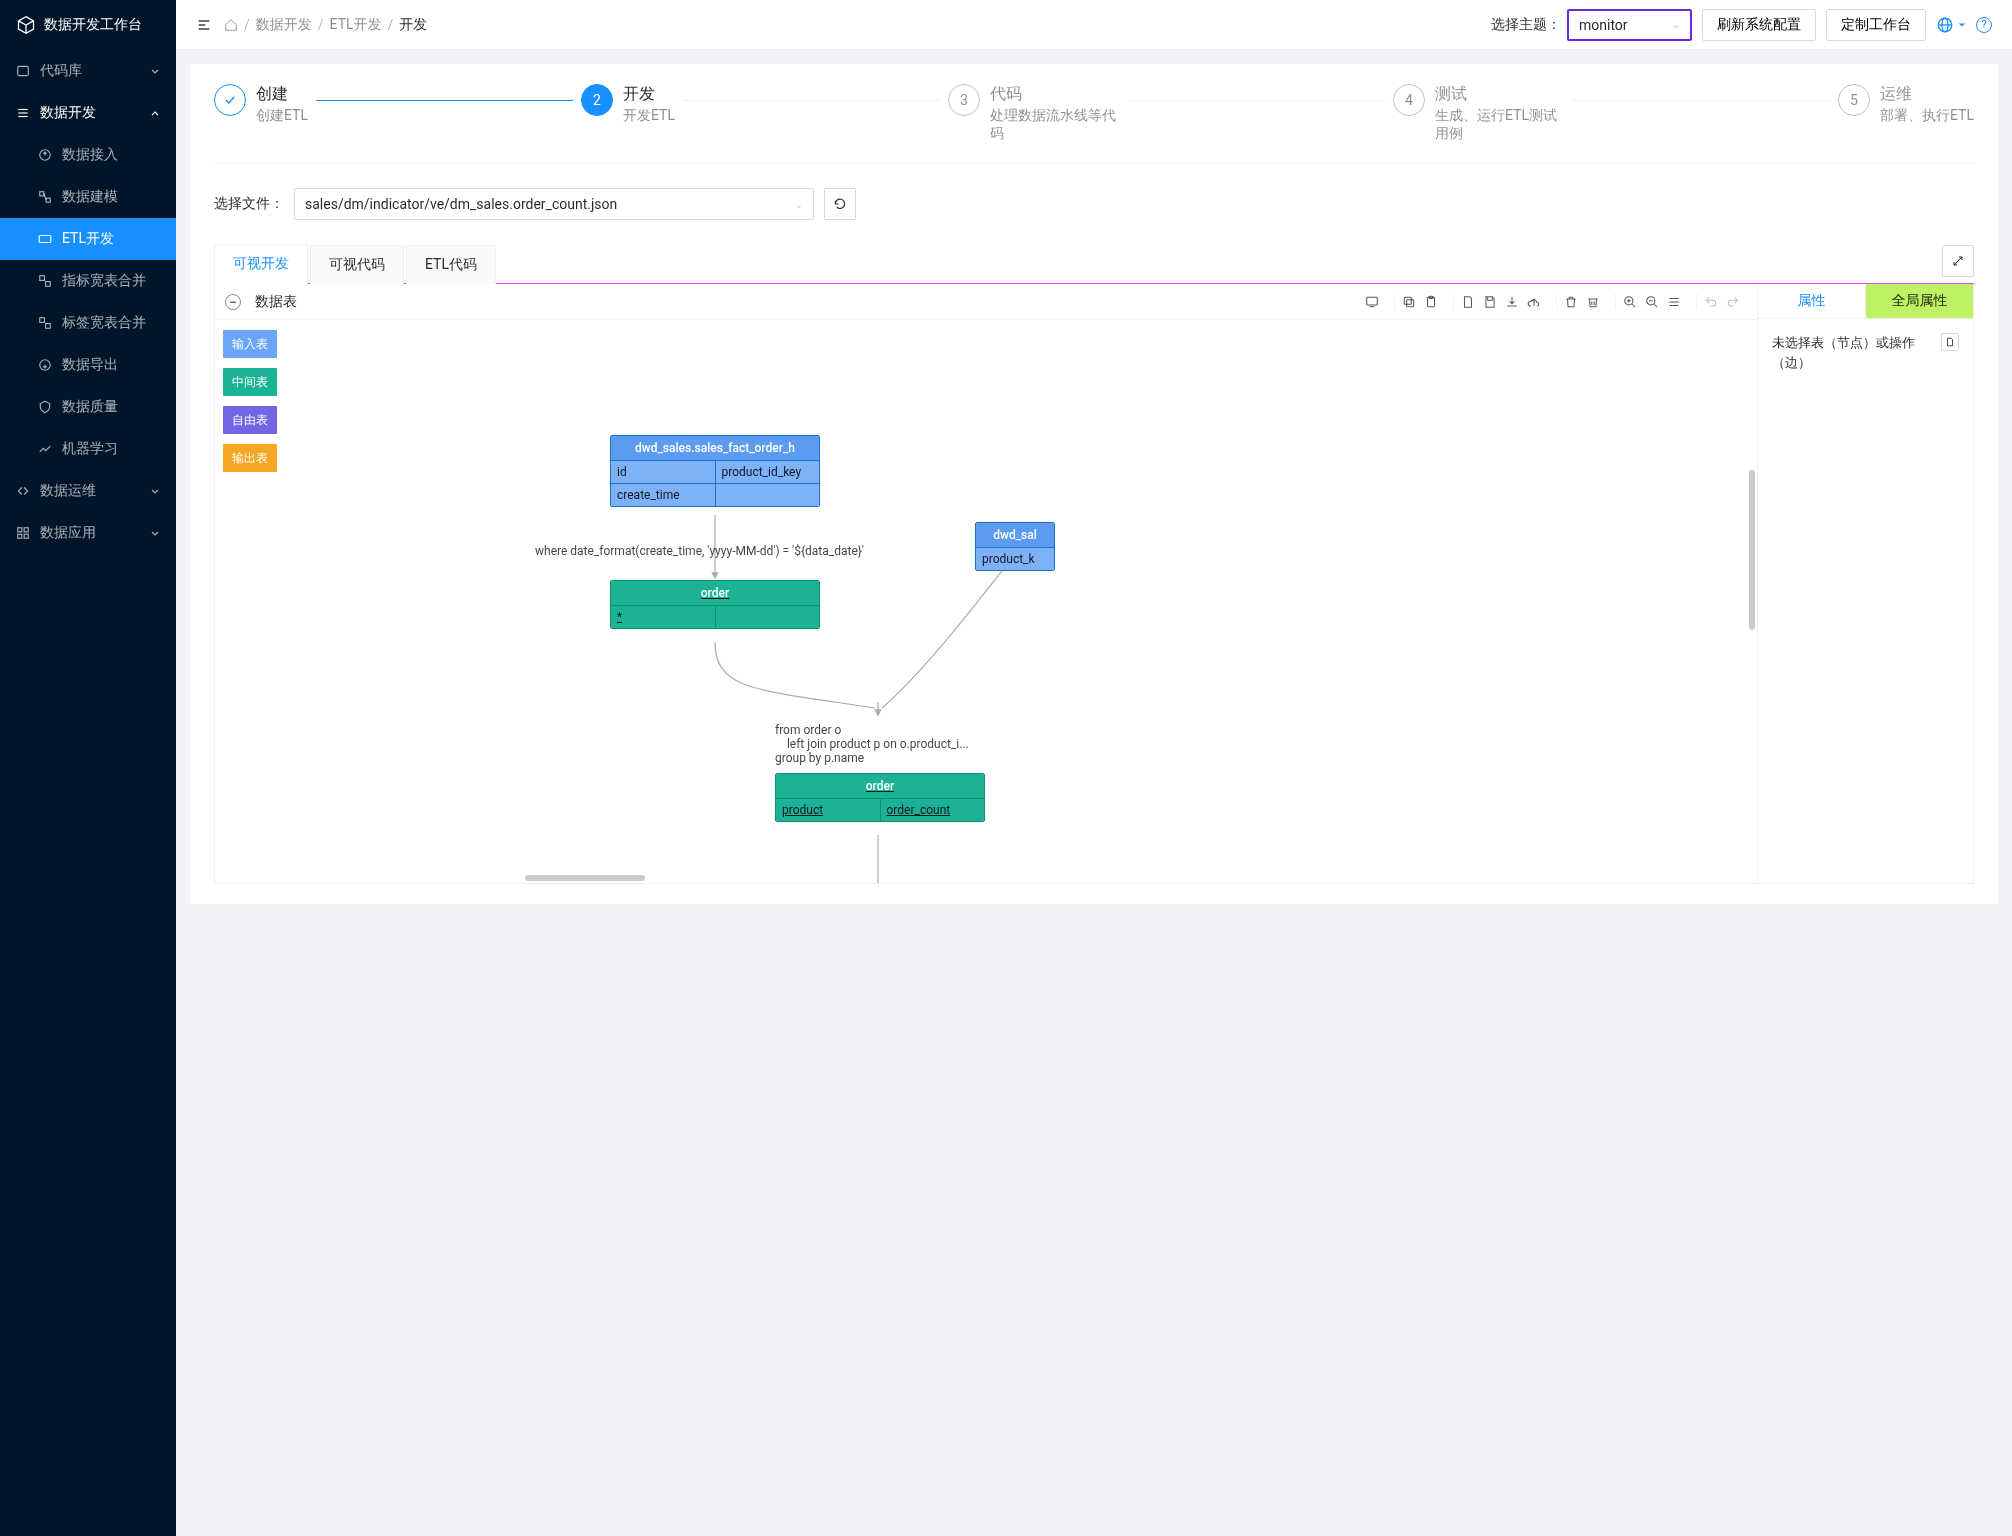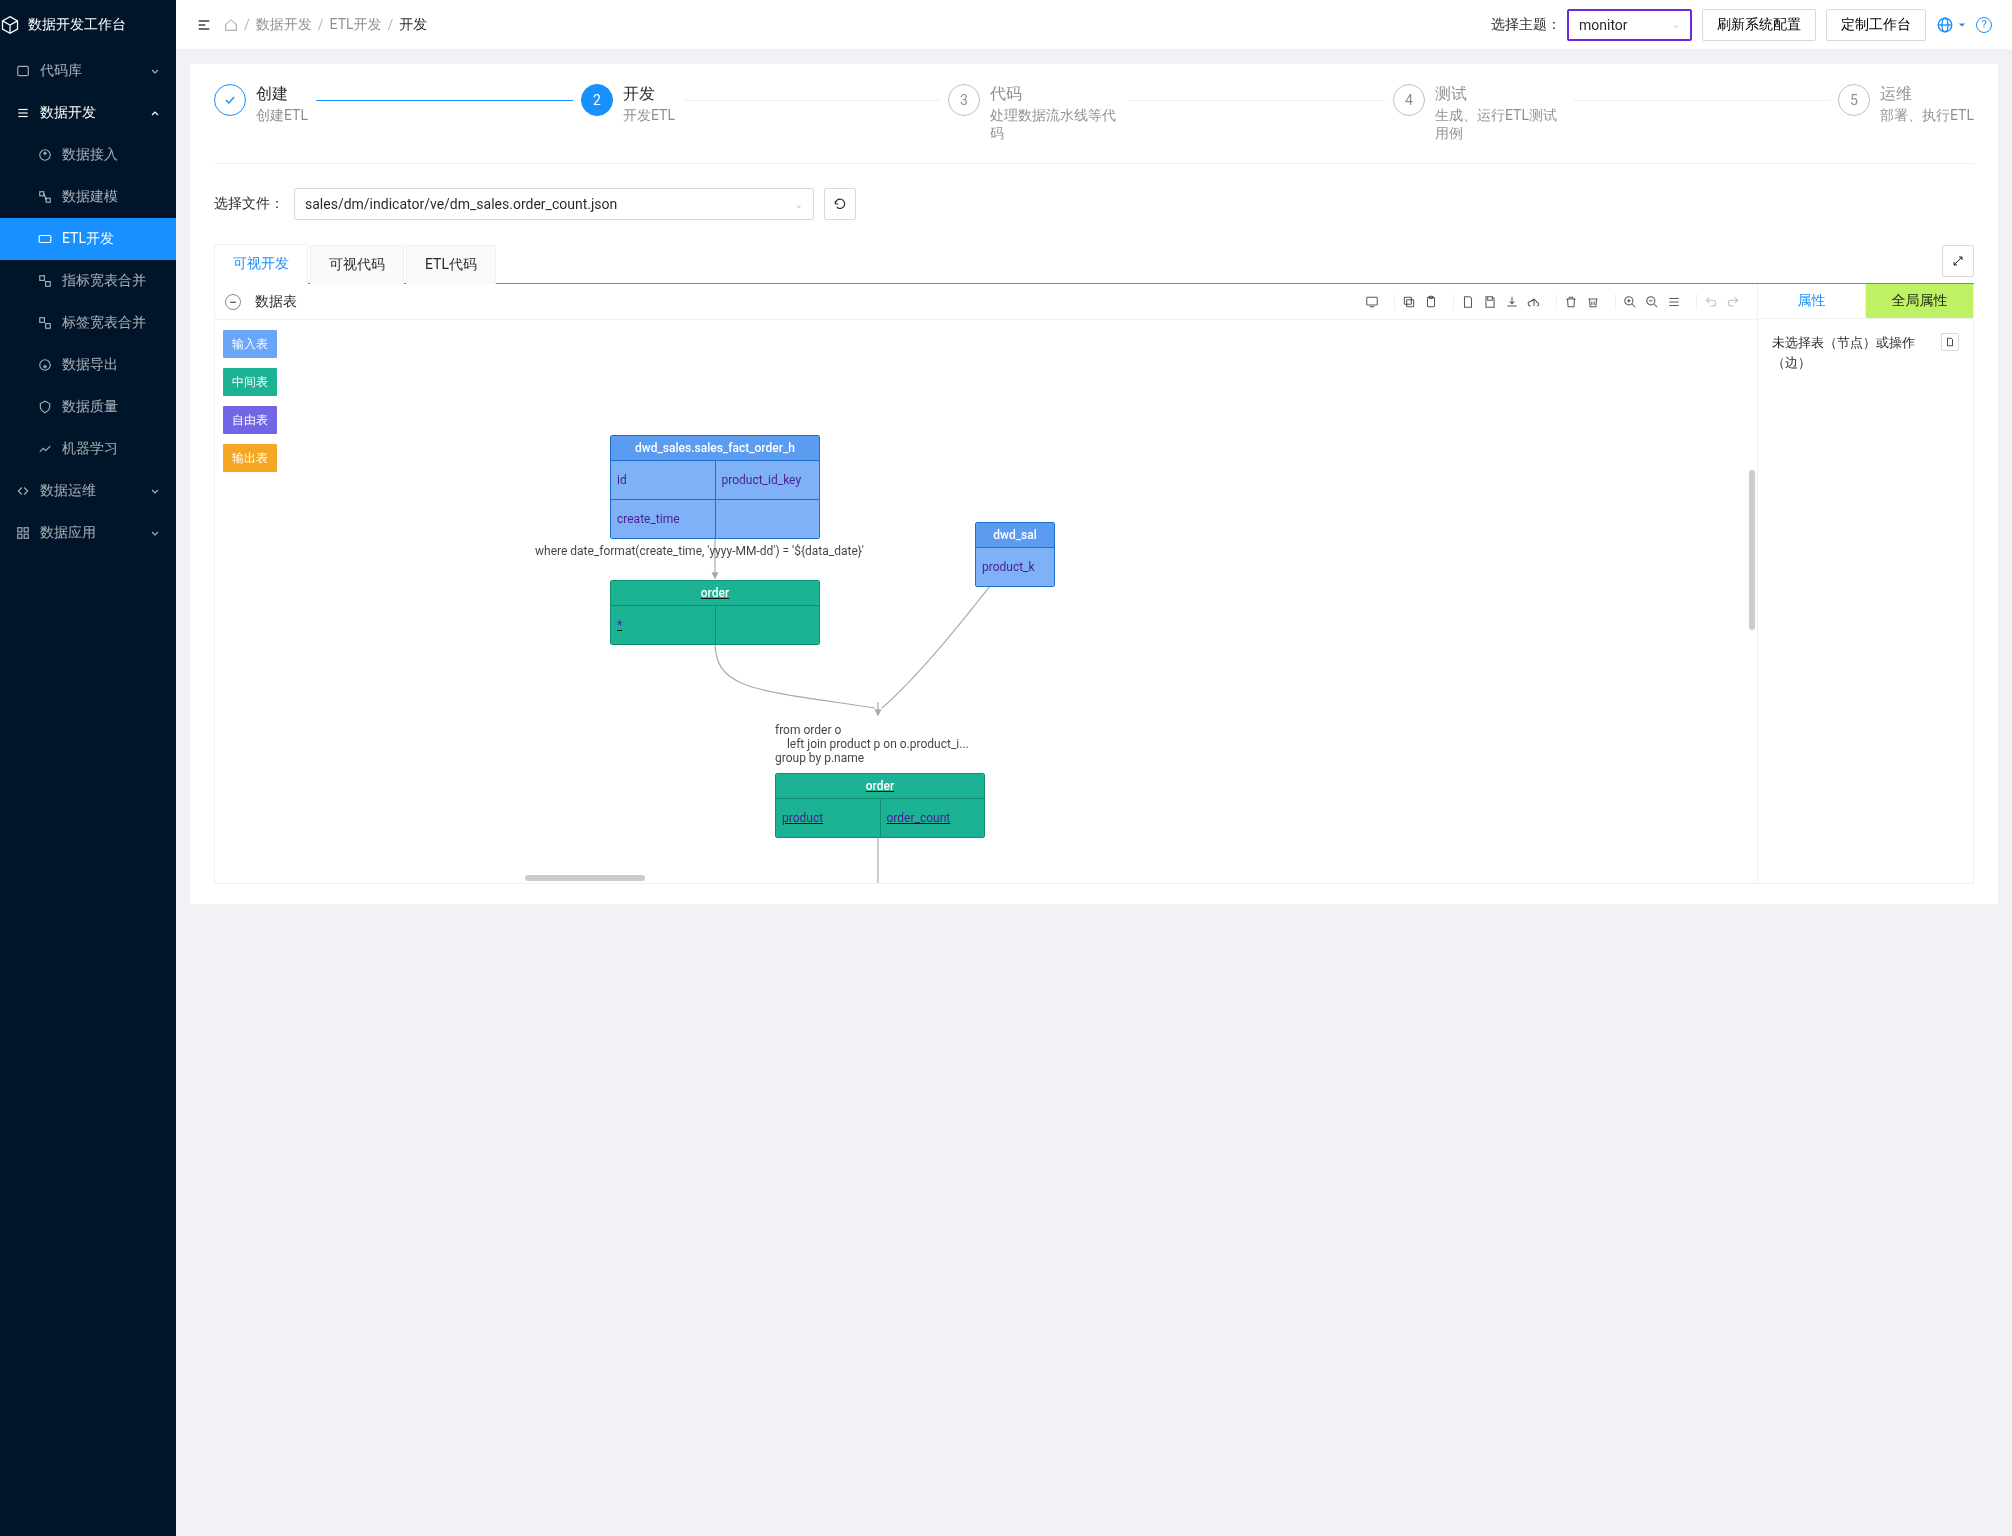--- a/index.html
+++ b/index.html
@@ -1,21 +1,21 @@
 <!DOCTYPE html>
 <html><head>
 <meta charset="utf-8">
 <style>
 * { box-sizing: border-box; margin: 0; padding: 0; }
 body { font-family: -apple-system, BlinkMacSystemFont, "Segoe UI", Roboto, "Helvetica Neue", Arial, sans-serif; font-size: 14px; color: rgba(0,0,0,0.85); background: #f0f2f5; }
 .app { display: flex; height: 100vh; min-height: 960px; width: 100%; }
 
 
 .sidebar { width: 176px; background: #001529; color: rgba(255,255,255,0.65); display: flex; flex-direction: column; flex-shrink: 0; }
-.sidebar-logo { height: 50px; display: flex; align-items: center; padding: 0 0; gap: 8px; color: #fff; font-size: 14px; }
+.sidebar-logo { height: 50px; display: flex; align-items: center; padding: 0 16px; gap: 8px; color: #fff; font-size: 14px; }
 .sidebar-logo svg { width: 20px; height: 20px; }
 .menu-item { height: 42px; display: flex; align-items: center; padding: 0 16px; gap: 10px; cursor: pointer; position: relative; font-size: 14px; }
 .menu-item.child { padding-left: 38px; height: 42px; font-size: 14px; }
 .menu-item.active { background: #1890ff; color: #fff; }
 .menu-item .caret { margin-left: auto; width: 10px; height: 10px; }
 .menu-icon { width: 14px; height: 14px; display: inline-flex; align-items: center; justify-content: center; }
 
 
 .main { flex: 1; display: flex; flex-direction: column; background: #fff; overflow: hidden; }
 .header { height: 50px; border-bottom: 1px solid #f0f0f0; display: flex; align-items: center; padding: 0 20px; gap: 12px; background: #fff; }
@@ -80,21 +80,21 @@
 .pal-free { background: #7265e6; }
 .pal-out { background: #f5a623; }
 
 .canvas { flex: 1; position: relative; background-image: radial-gradient(circle, #d9d9d9 0.5px, transparent 0.5px); background-size: 12px 12px; overflow: hidden; }
 .scroll-thumb-y { position: absolute; right: 2px; top: 150px; width: 6px; height: 160px; background: rgba(0,0,0,0.2); border-radius: 3px; }
 .scroll-thumb-x { position: absolute; bottom: 2px; left: 240px; width: 120px; height: 6px; background: rgba(0,0,0,0.2); border-radius: 3px; }
 
 .node { position: absolute; border: 1.5px solid #1e70cd; border-radius: 2px; overflow: hidden; font-size: 12px; }
 .node-header { background: #5b9bf0; color: #fff; text-align: center; padding: 5px 6px; font-weight: 500; white-space: nowrap; overflow: hidden; }
 .node-row { display: flex; }
-.node-cell { flex: 1; border-top: 1px solid #1e70cd; border-right: 1px solid #1e70cd; padding: 12px 6px; background: #7eb1f5; color: #4c1d95; white-space: nowrap; overflow: hidden; }
+.node-cell { flex: 1; border-top: 1px solid #1e70cd; border-right: 1px solid #1e70cd; padding: 4px 6px; background: #7eb1f5; color: #0f172a; white-space: nowrap; overflow: hidden; }
 .node-cell:last-child { border-right: none; }
 .node.green { border-color: #0e8f6f; text-decoration: underline; }
 .node.green .node-header { background: #1cb394; }
 .node.green .node-cell { background: #1cb394; border-color: #0e8f6f; }
 
 .edge-label { position: absolute; font-size: 12px; color: rgba(0,0,0,0.75); white-space: nowrap; background: transparent; }
 
 .svg-layer { position: absolute; inset: 0; width: 100%; height: 100%; pointer-events: none; }
 
 

